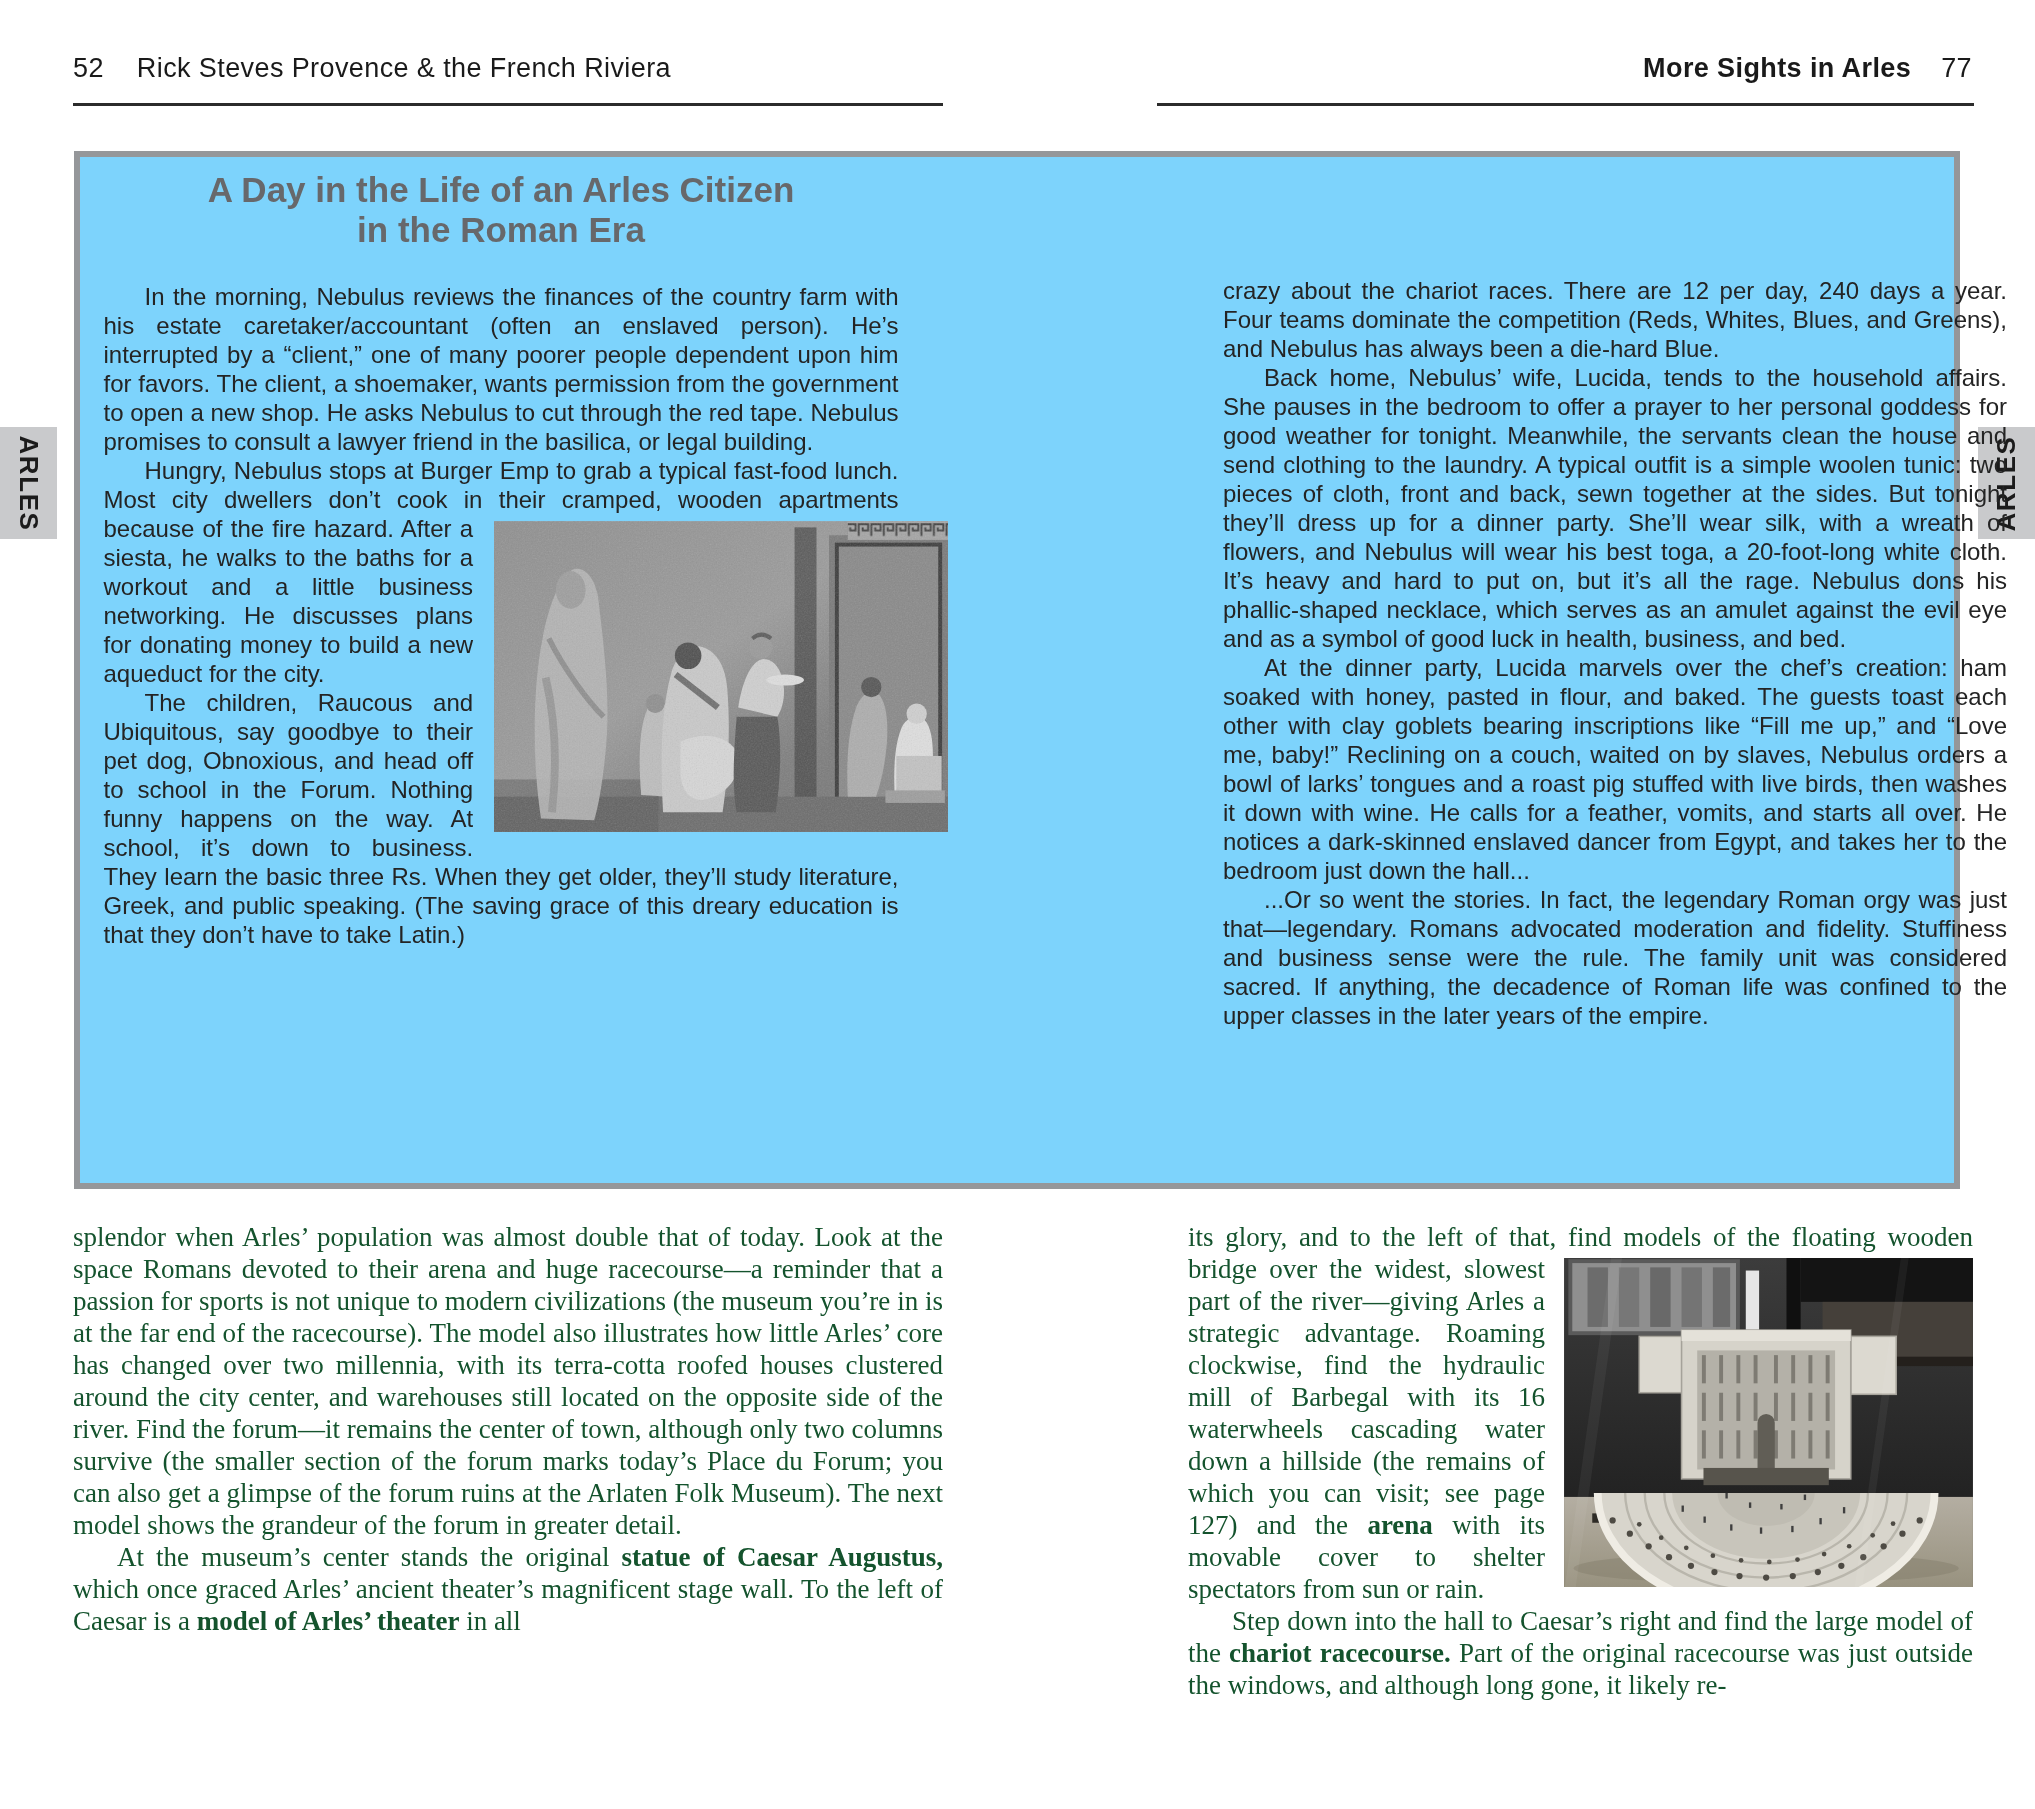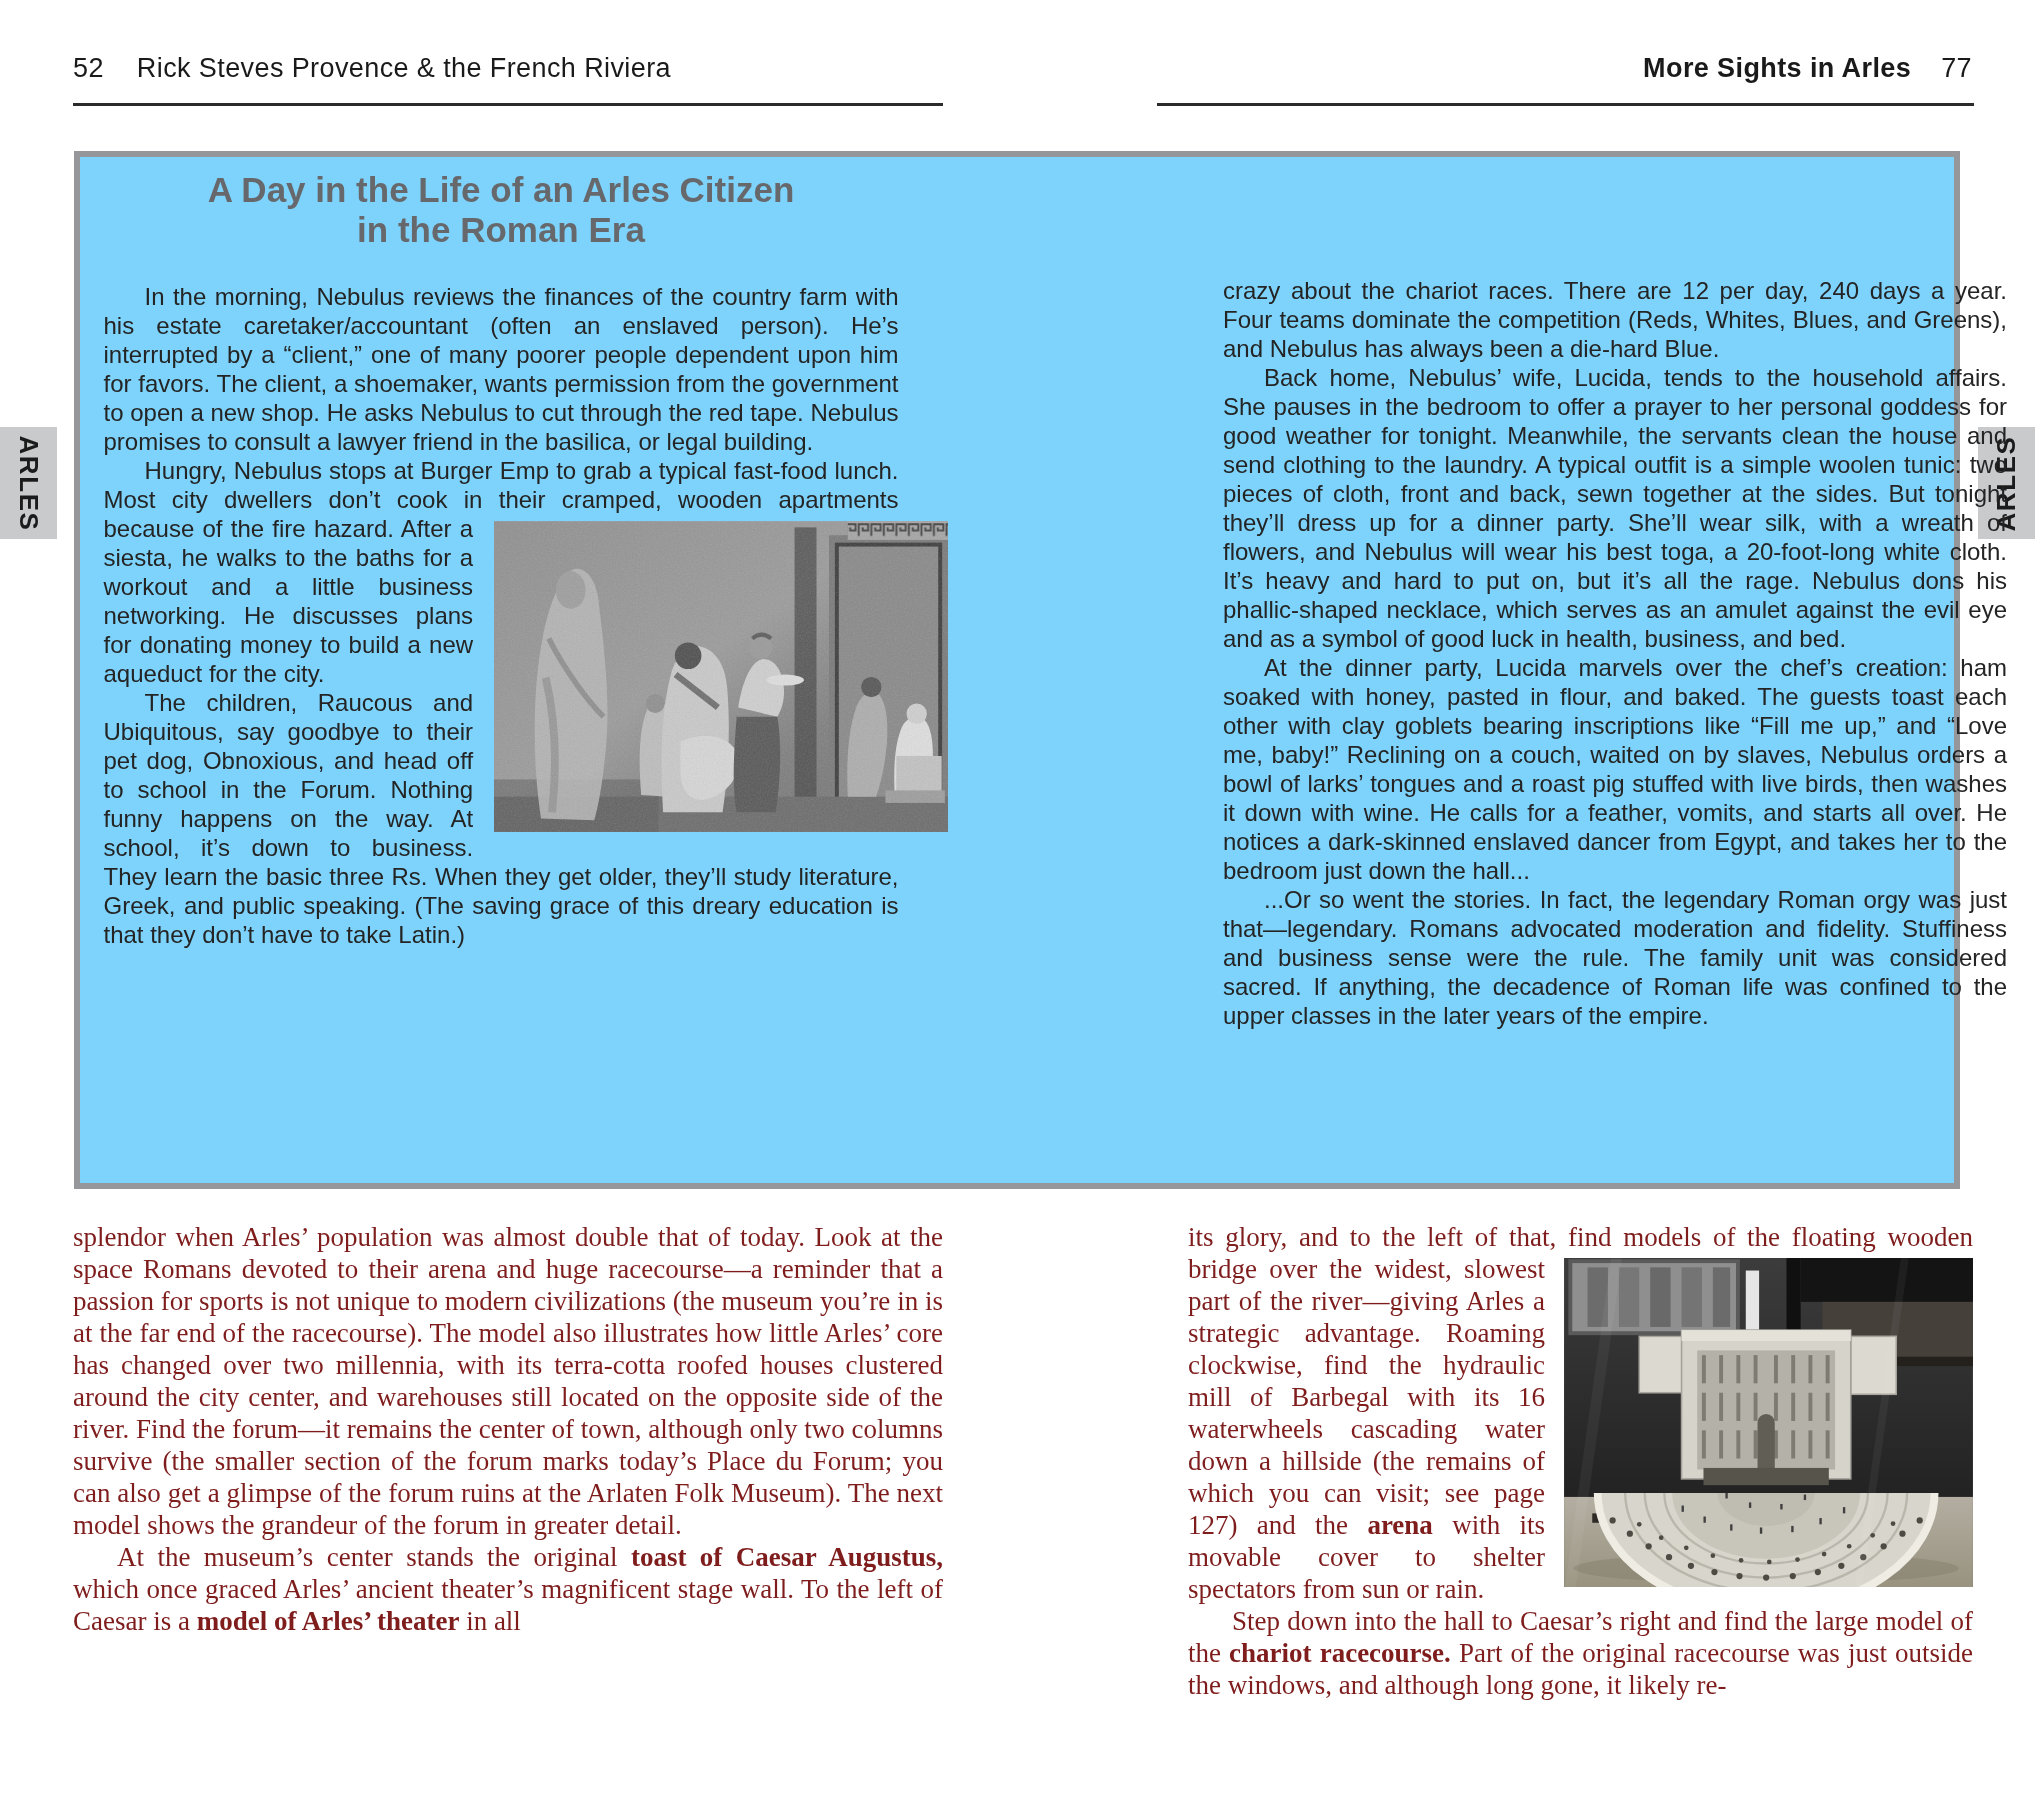--- a/index.html
+++ b/index.html
@@ -31,21 +31,21 @@
   .box-col-left{left:23.5px;top:12.5px;width:795px;}
   .box-col-right{left:1101px;top:119px;width:784px;margin-left:42px;}
   .box-title{font-weight:700;font-size:35px;line-height:1.16;color:#67686b;
              text-align:center;margin:0 0 31px 0;}
   .box-col p{margin:0;text-indent:0;}
   .box-col p.ind{text-indent:41px;}
   .fresco-float{float:right;width:454px;height:311px;margin:7.8px -49px 4.7px 20.4px;display:block;}
 
   
   .serif{position:absolute;font-family:"Liberation Serif",serif;font-size:27px;
-         line-height:32px;text-align:justify;color:#7f1d1d;}
+         line-height:32px;text-align:justify;color:#14532d;}
   .main-left{left:73px;top:1221px;width:870px;}
   .main-right{left:1188px;top:1221px;width:785px;}
   .serif p{margin:0;}
   .serif p.ind{text-indent:44px;}
   .model-float{float:right;width:409px;height:329px;margin:4.7px 0 7.8px 19px;display:block;}
 
   svg{display:block;}
 </style>
 </head>
 <body>
@@ -142,21 +142,21 @@
     <div class="box-col box-col-right">
       <p>crazy about the chariot races. There are 12 per day, 240 days a year. Four teams dominate the competition (Reds, Whites, Blues, and Greens), and Nebulus has always been a die-hard Blue.</p>
       <p class="ind">Back home, Nebulus’ wife, Lucida, tends to the household affairs. She pauses in the bedroom to offer a prayer to her personal goddess for good weather for tonight. Meanwhile, the servants clean the house and send clothing to the laundry. A typical outfit is a simple woolen tunic: two pieces of cloth, front and back, sewn together at the sides. But tonight they’ll dress up for a dinner party. She’ll wear silk, with a wreath of flowers, and Nebulus will wear his best toga, a 20-foot-long white cloth. It’s heavy and hard to put on, but it’s all the rage. Nebulus dons his phallic-shaped necklace, which serves as an amulet against the evil eye and as a symbol of good luck in health, business, and bed.</p>
       <p class="ind">At the dinner party, Lucida marvels over the chef’s creation: ham soaked with honey, pasted in flour, and baked. The guests toast each other with clay goblets bearing inscriptions like “Fill me up,” and “Love me, baby!” Reclining on a couch, waited on by slaves, Nebulus orders a bowl of larks’ tongues and a roast pig stuffed with live birds, then washes it down with wine. He calls for a feather, vomits, and starts all over. He notices a dark-skinned enslaved dancer from Egypt, and takes her to the bedroom just down the hall...</p>
       <p class="ind">...Or so went the stories. In fact, the legendary Roman orgy was just that—legendary. Romans advocated moderation and fidelity. Stuffiness and business sense were the rule. The family unit was considered sacred. If anything, the decadence of Roman life was confined to the upper classes in the later years of the empire.</p>
     </div>
   </div>
 
   <div class="serif main-left">
     <p>splendor when Arles’ population was almost double that of today. Look at the space Romans devoted to their arena and huge racecourse—a reminder that a passion for sports is not unique to modern civilizations (the museum you’re in is at the far end of the racecourse). The model also illustrates how little Arles’ core has changed over two millennia, with its terra-cotta roofed houses clustered around the city center, and warehouses still located on the opposite side of the river. Find the forum—it remains the center of town, although only two columns survive (the smaller section of the forum marks today’s Place du Forum; you can also get a glimpse of the forum ruins at the Arlaten Folk Museum). The next model shows the grandeur of the forum in greater detail.</p>
-    <p class="ind"><span>At the museum’s center stands the original </span><b>toast of Caesar Augustus,</b><span> which once graced Arles’ ancient theater’s magnificent stage wall. To the left of Caesar is a </span><b>model of Arles’ theater</b><span> in all</span></p>
+    <p class="ind"><span>At the museum’s center stands the original </span><b>statue of Caesar Augustus,</b><span> which once graced Arles’ ancient theater’s magnificent stage wall. To the left of Caesar is a </span><b>model of Arles’ theater</b><span> in all</span></p>
   </div>
 
   <div class="serif main-right">
     <p><span>its glory, and to the left of that, find models of the floating wooden </span><span class="model-float">
           <svg viewBox="0 0 522 420" width="409" height="329" role="img">
         <defs>
           <linearGradient id="hall" x1="0" y1="0" x2="0" y2="1">
             <stop offset="0" stop-color="#3c3c3c"></stop>
                 <stop offset="1" stop-color="#191919"></stop>
           </linearGradient>

